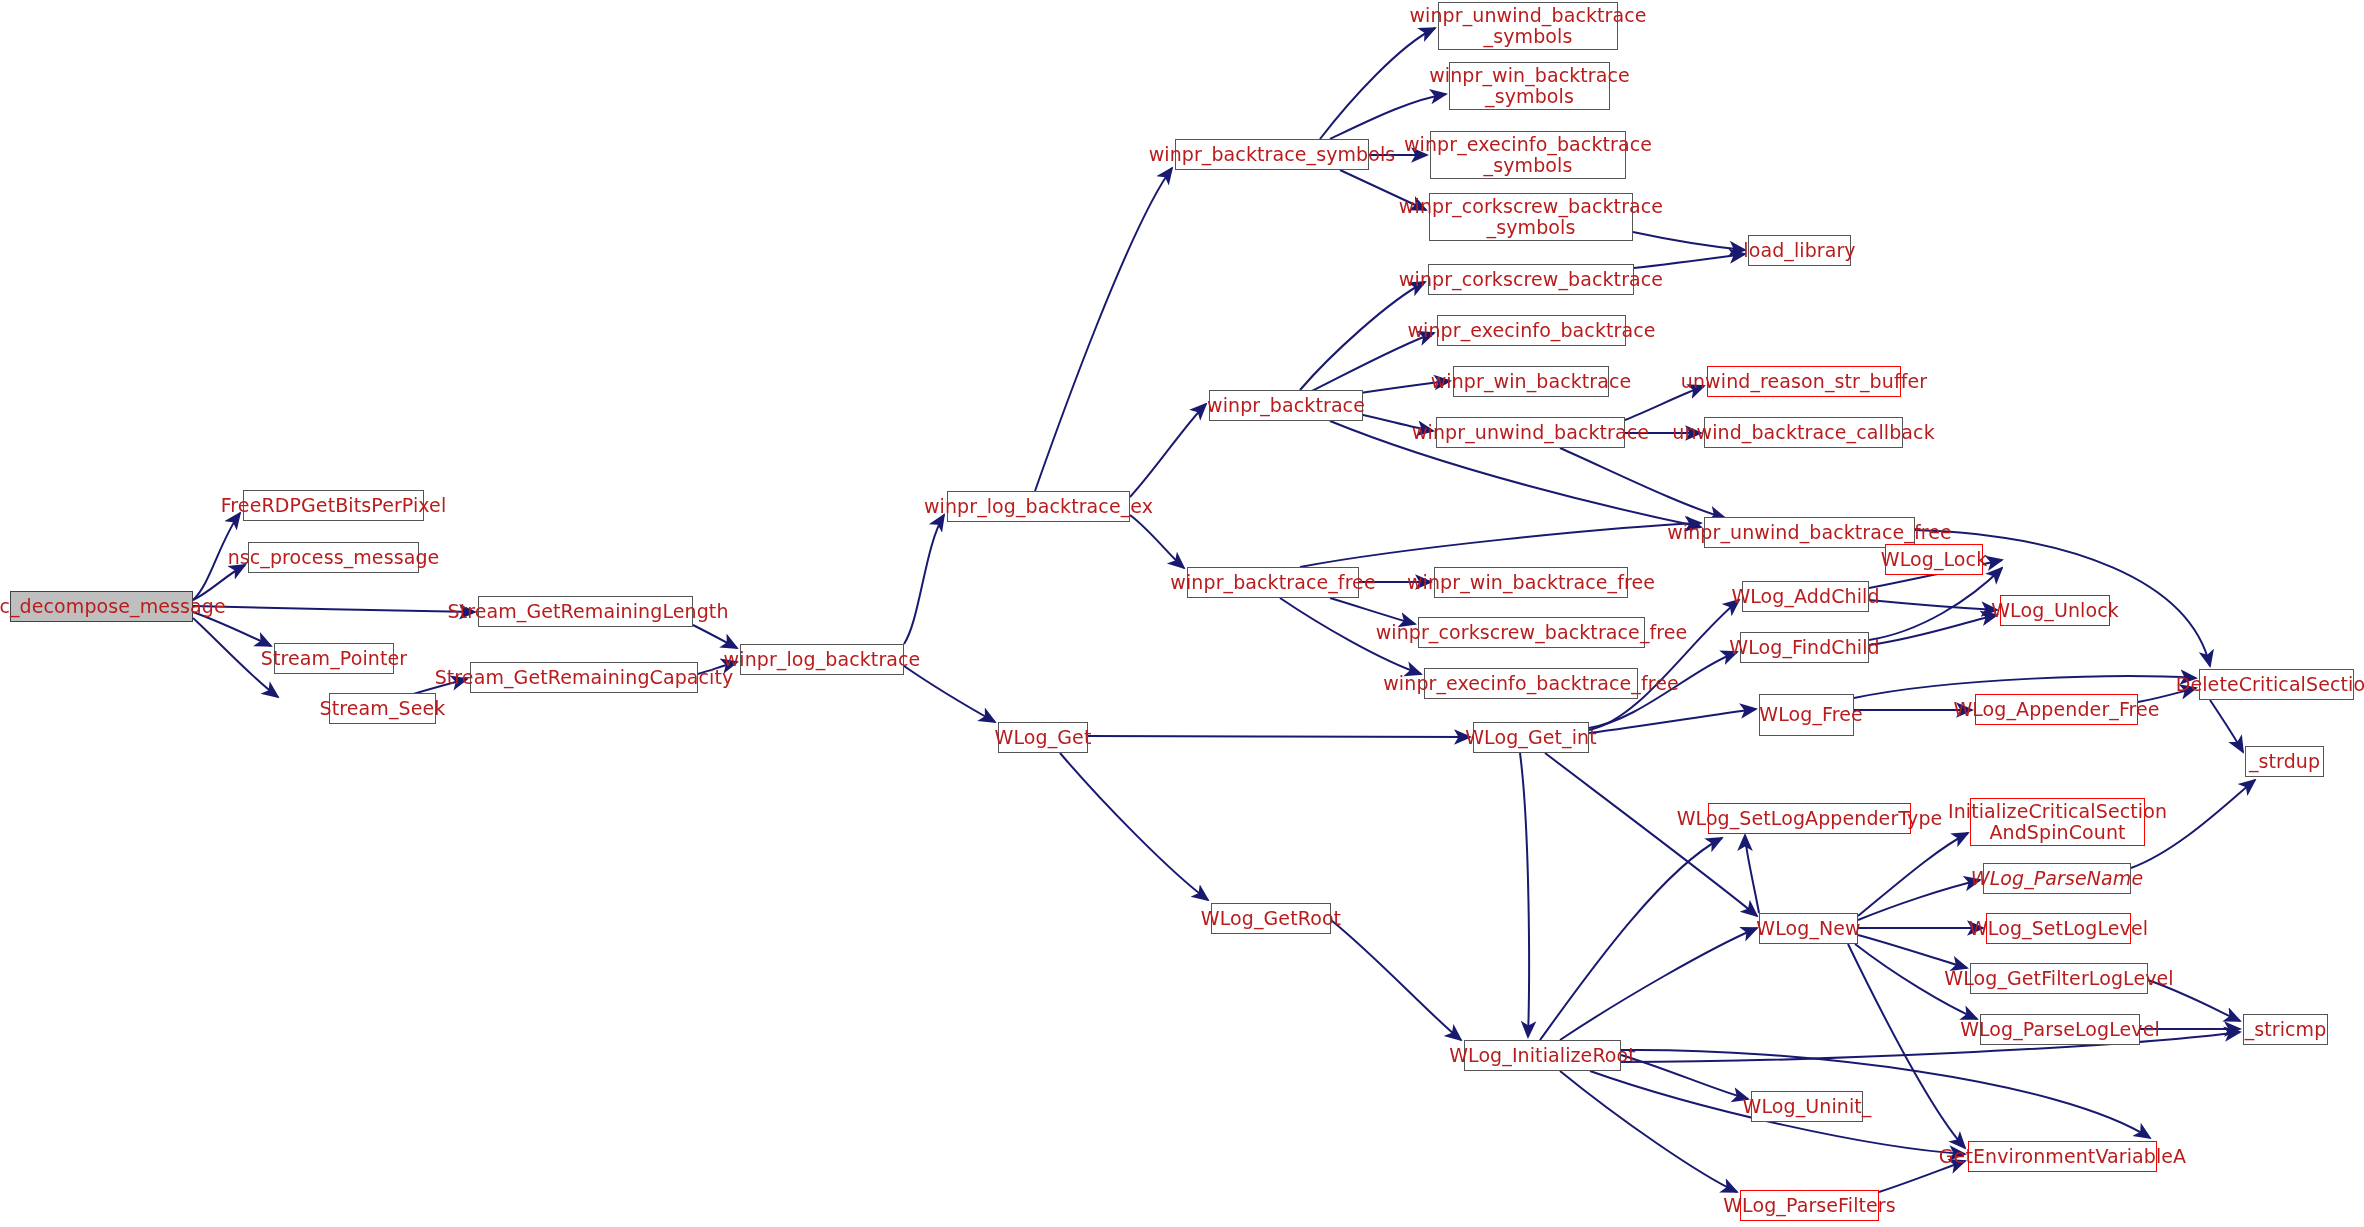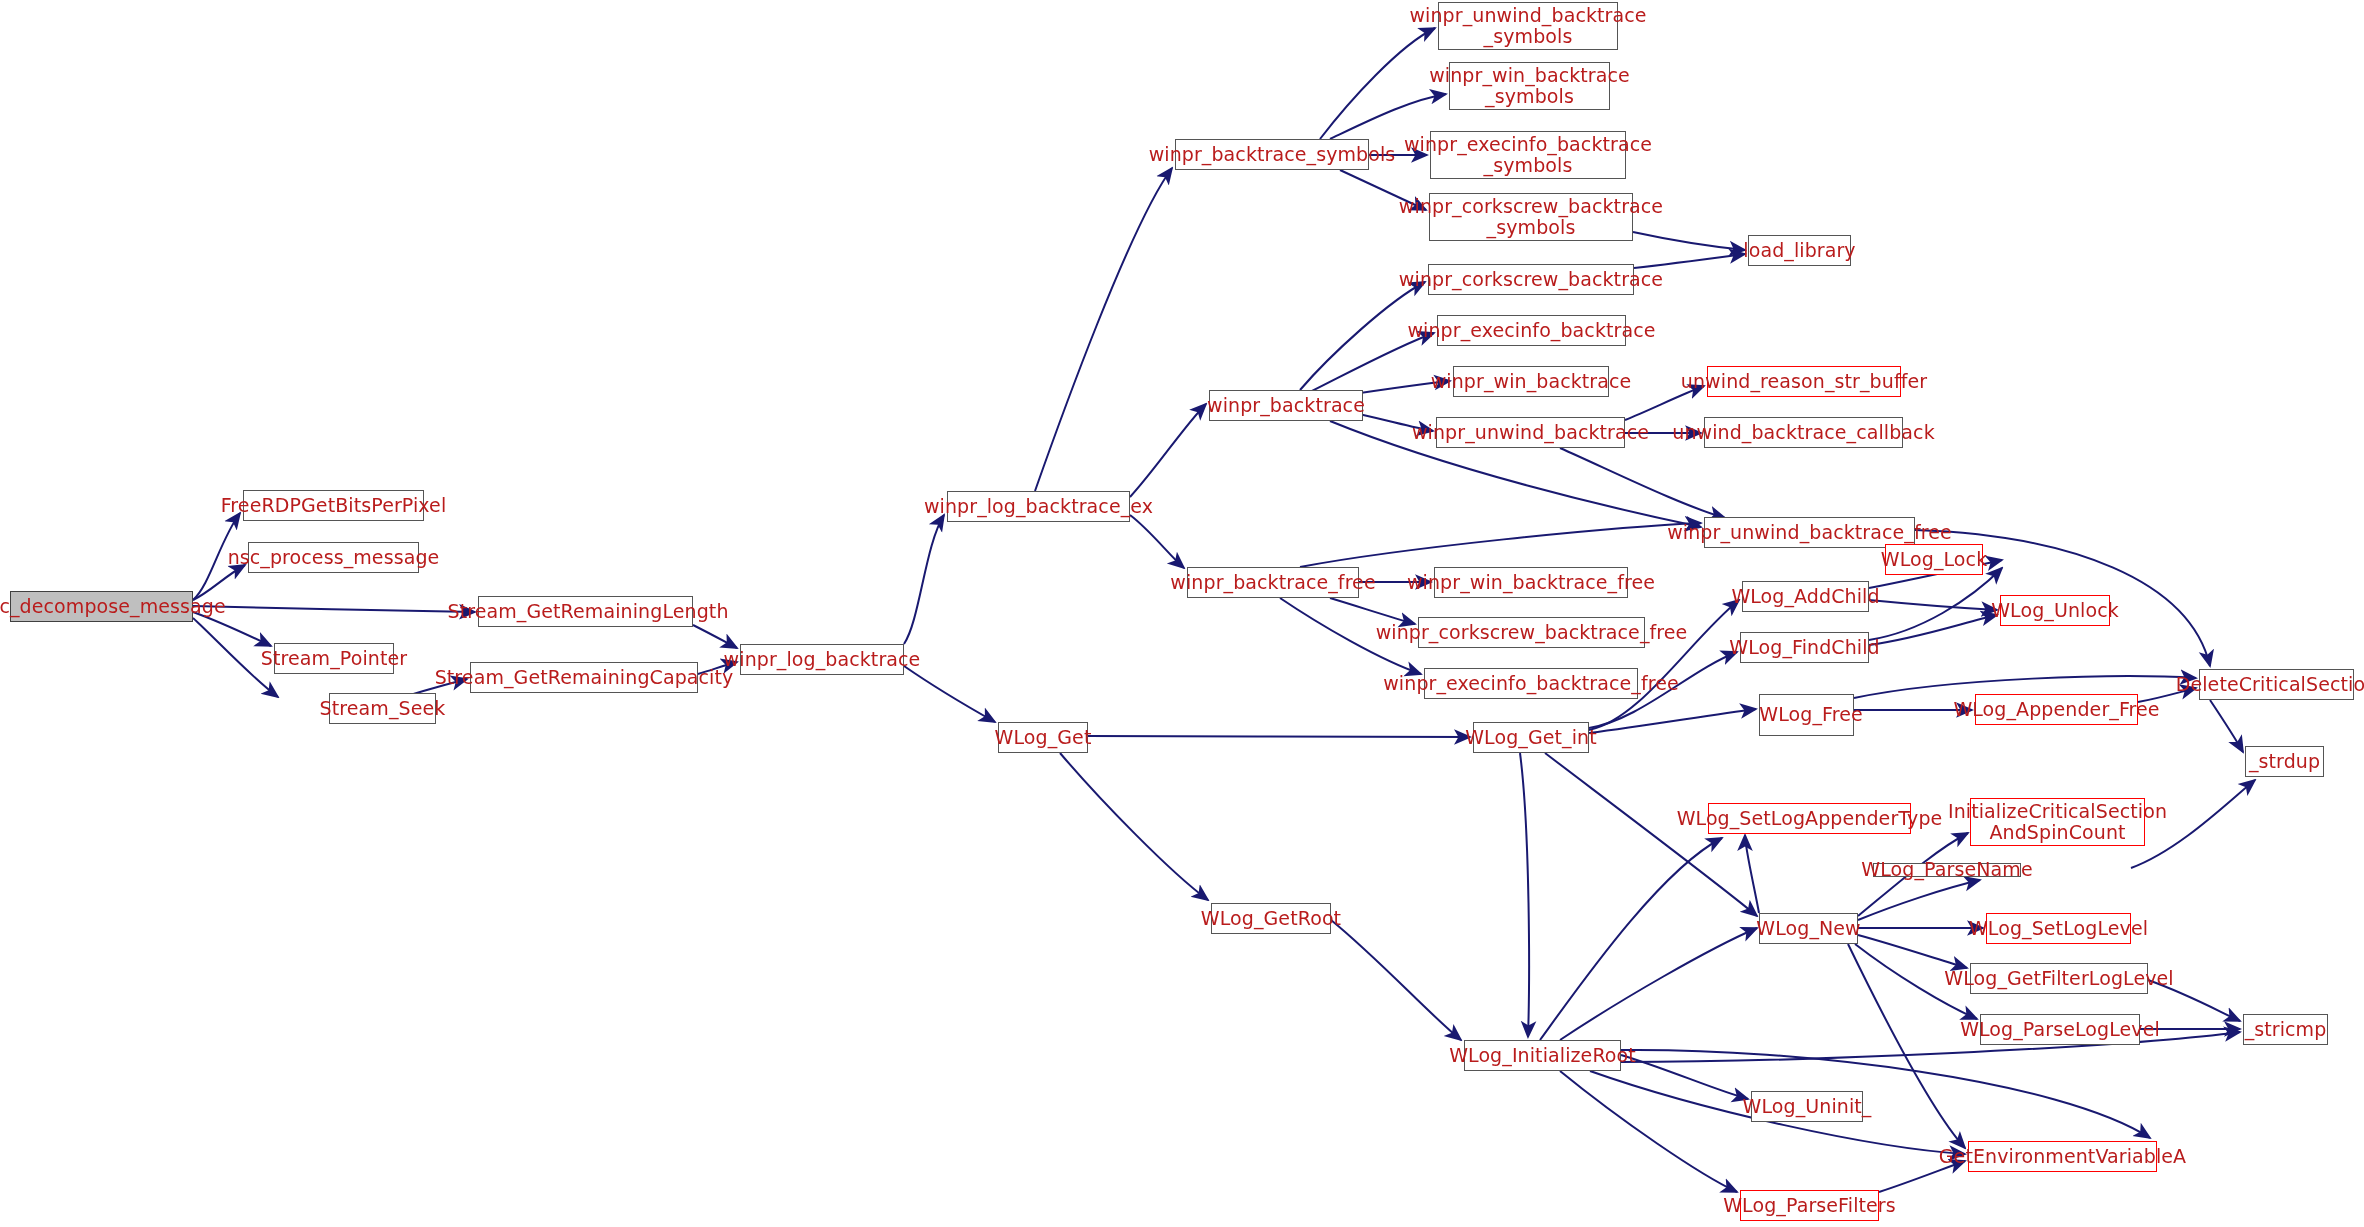--- a/index.html
+++ b/index.html
@@ -150,21 +150,21 @@
       <div class="node" style="left: 1740px; top: 632px; width: 129px; height: 31px;">WLog_FindChild</div>
       <div class="node" style="left: 1759px; top: 694px; width: 95px; height: 42px; padding-left: 15px;">WLog_Free</div>
       <div class="node red" style="left: 1885px; top: 544px; width: 98px; height: 31px;">WLog_Lock</div>
       <div class="node red" style="left: 2000px; top: 595px; width: 110px; height: 31px;">WLog_Unlock</div>
       <div class="node red" style="left: 1975px; top: 694px; width: 163px; height: 31px;">WLog_Appender_Free</div>
       <div class="node" style="left: 2199px; top: 669px; width: 155px; height: 31px;">DeleteCriticalSection</div>
       <div class="node" style="left: 2245px; top: 746px; width: 79px; height: 31px;">_strdup</div>
       <div class="node red" style="left: 1708px; top: 803px; width: 203px; height: 31px;">WLog_SetLogAppenderType</div>
       <div class="node red" style="left: 1970px; top: 798px; width: 175px; height: 48px;">InitializeCriticalSection
 AndSpinCount</div>
-      <div class="node" style="left: 1873px; top: 863px; width: 148px; height: 14px;">WLog_ParseName</div>
+      <div class="node" style="left: 1983px; top: 863px; width: 148px; height: 31px; font-style: italic;">WLog_ParseName</div>
       <div class="node" style="left: 1759px; top: 913px; width: 99px; height: 31px;">WLog_New</div>
       <div class="node red" style="left: 1986px; top: 913px; width: 145px; height: 31px;">WLog_SetLogLevel</div>
       <div class="node" style="left: 1970px; top: 963px; width: 178px; height: 31px;">WLog_GetFilterLogLevel</div>
       <div class="node" style="left: 1980px; top: 1014px; width: 160px; height: 31px;">WLog_ParseLogLevel</div>
       <div class="node" style="left: 2243px; top: 1014px; width: 85px; height: 31px;">_stricmp</div>
       <div class="node" style="left: 1464px; top: 1040px; width: 157px; height: 31px;">WLog_InitializeRoot</div>
       <div class="node" style="left: 1751px; top: 1091px; width: 112px; height: 31px;">WLog_Uninit_</div>
       <div class="node red" style="left: 1968px; top: 1141px; width: 189px; height: 31px;">GetEnvironmentVariableA</div>
       <div class="node red" style="left: 1740px; top: 1190px; width: 139px; height: 31px;">WLog_ParseFilters</div>
     </div>

